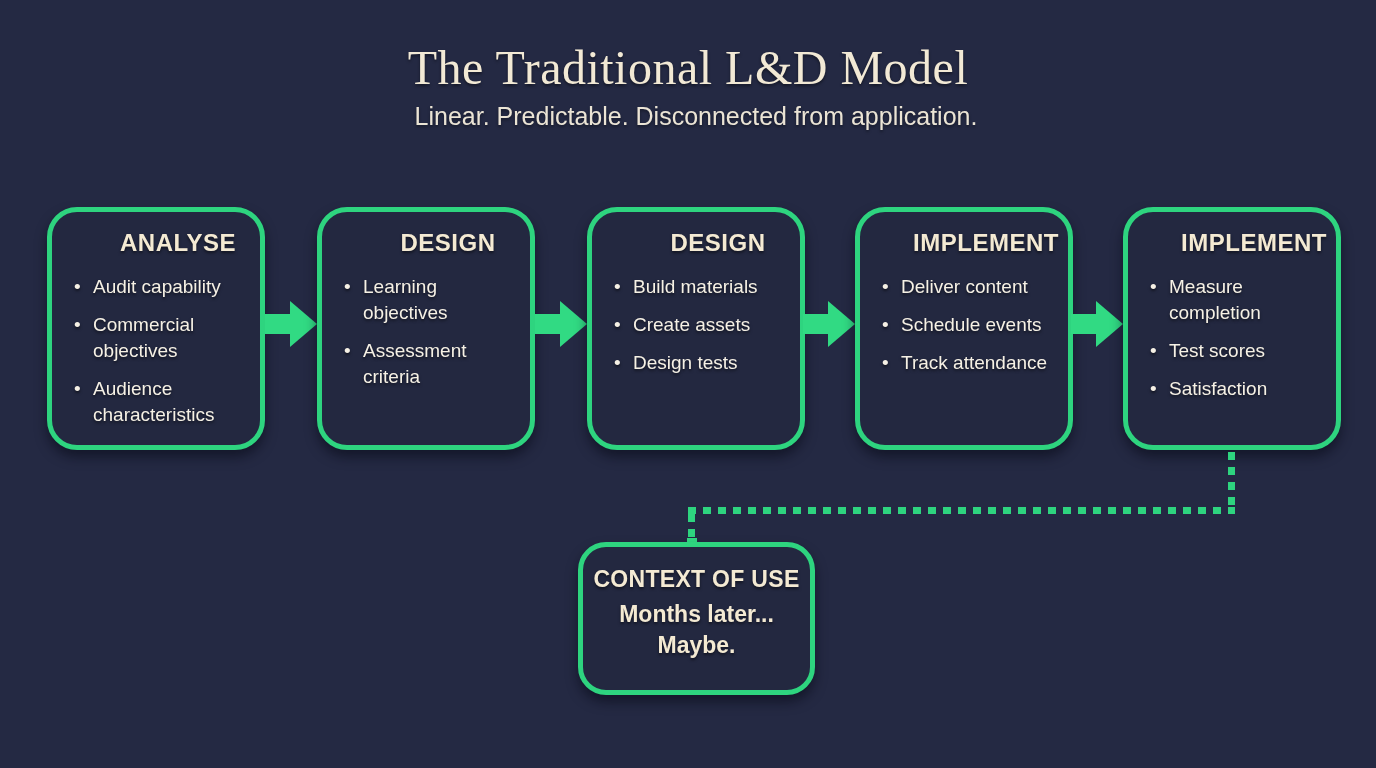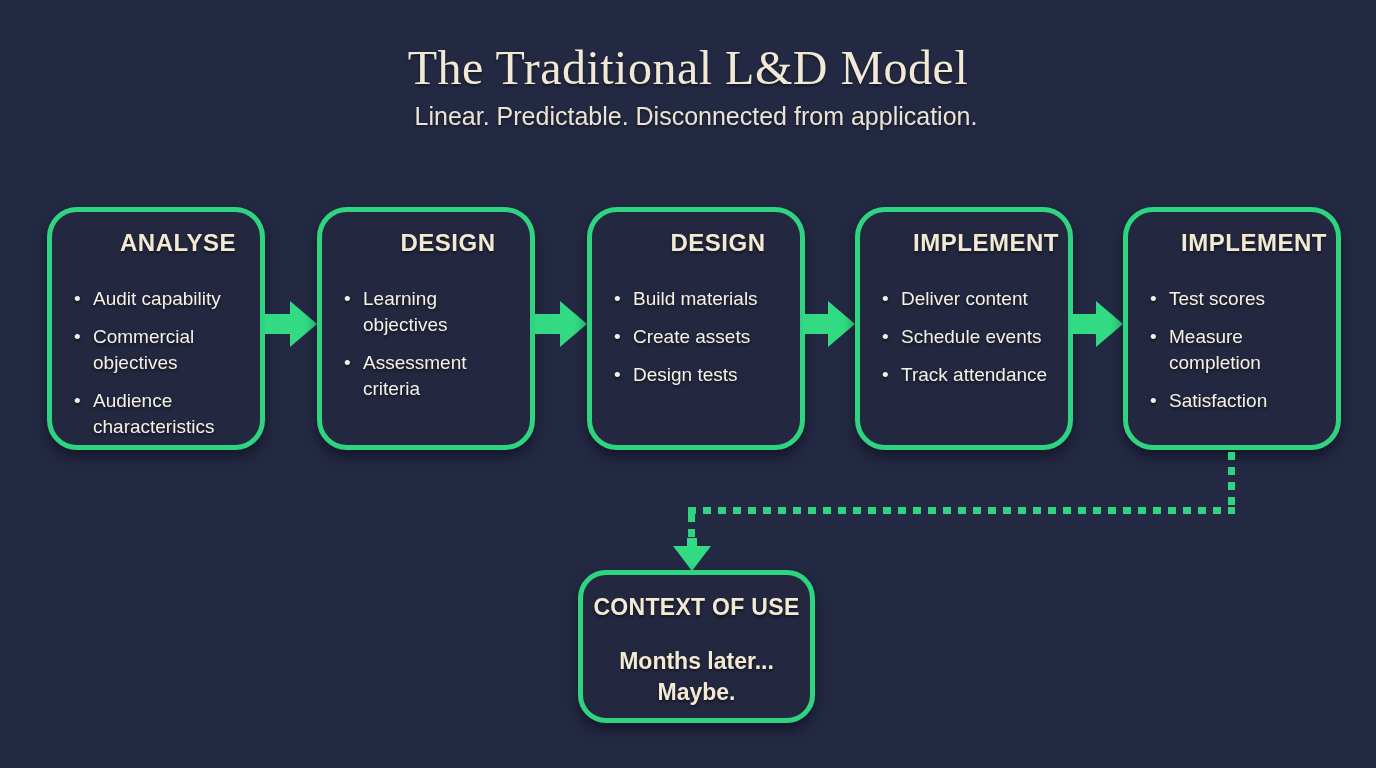--- a/index.html
+++ b/index.html
@@ -59,21 +59,21 @@
     text-align: center;
     font-size: 24px;
     font-weight: bold;
     color: #f4ead3;
     letter-spacing: 0.5px;
     text-shadow: 0 2px 3px rgba(0,0,0,0.5);
     padding-left: 44px;
   }
   .stage-list {
     list-style: none;
-    margin: 29px 12px 0 20px;
+    margin: 17px 12px 0 20px;
     padding: 0;
   }
   .stage-list li {
     position: relative;
     padding-left: 21px;
     margin-bottom: 12px;
     font-size: 19px;
     line-height: 26px;
     color: #f6f1e5;
     text-shadow: 0 2px 3px rgba(0,0,0,0.5);
@@ -153,40 +153,40 @@
     height: 0;
     border-left: 19px solid transparent;
     border-right: 19px solid transparent;
     border-top: 25px solid #31da83;
   }
 
   
   .context-box {
     position: absolute;
     left: 578px;
-    top: 570px;
+    top: 542px;
     width: 237px;
     height: 153px;
     box-sizing: border-box;
     border: 5px solid #2ed47f;
     border-radius: 28px;
     background: #232840;
     box-shadow: 0 7px 12px rgba(8, 10, 22, 0.55);
     text-align: center;
   }
   .context-title {
     margin-top: 19px;
     font-size: 23px;
     font-weight: bold;
     color: #f4ead3;
     letter-spacing: 0.3px;
     text-shadow: 0 2px 3px rgba(0,0,0,0.5);
   }
   .context-body {
-    margin-top: 25px;
+    margin-top: 6px;
     font-size: 23px;
     font-weight: bold;
     line-height: 31px;
     color: #f4ead3;
     text-shadow: 0 2px 3px rgba(0,0,0,0.5);
   }
 </style>
 </head>
 <body>
 
@@ -246,22 +246,22 @@
   </div>
 
   <div class="arrow" style="left:1071px">
     <div class="shaft"></div>
     <div class="head"></div>
   </div>
 
   <div class="stage" style="left:1123px">
     <div class="stage-title">IMPLEMENT</div>
     <ul class="stage-list">
+      <li>Measure completion</li>
       <li>Test scores</li>
-      <li>Measure completion</li>
       <li>Satisfaction</li>
     </ul>
   </div>
 
   <div class="dot-v-right"></div>
   <div class="dot-h"></div>
   <div class="dot-v-left"></div>
   <div class="down-arrow-stem"></div>
   <div class="down-arrow-head"></div>
 

